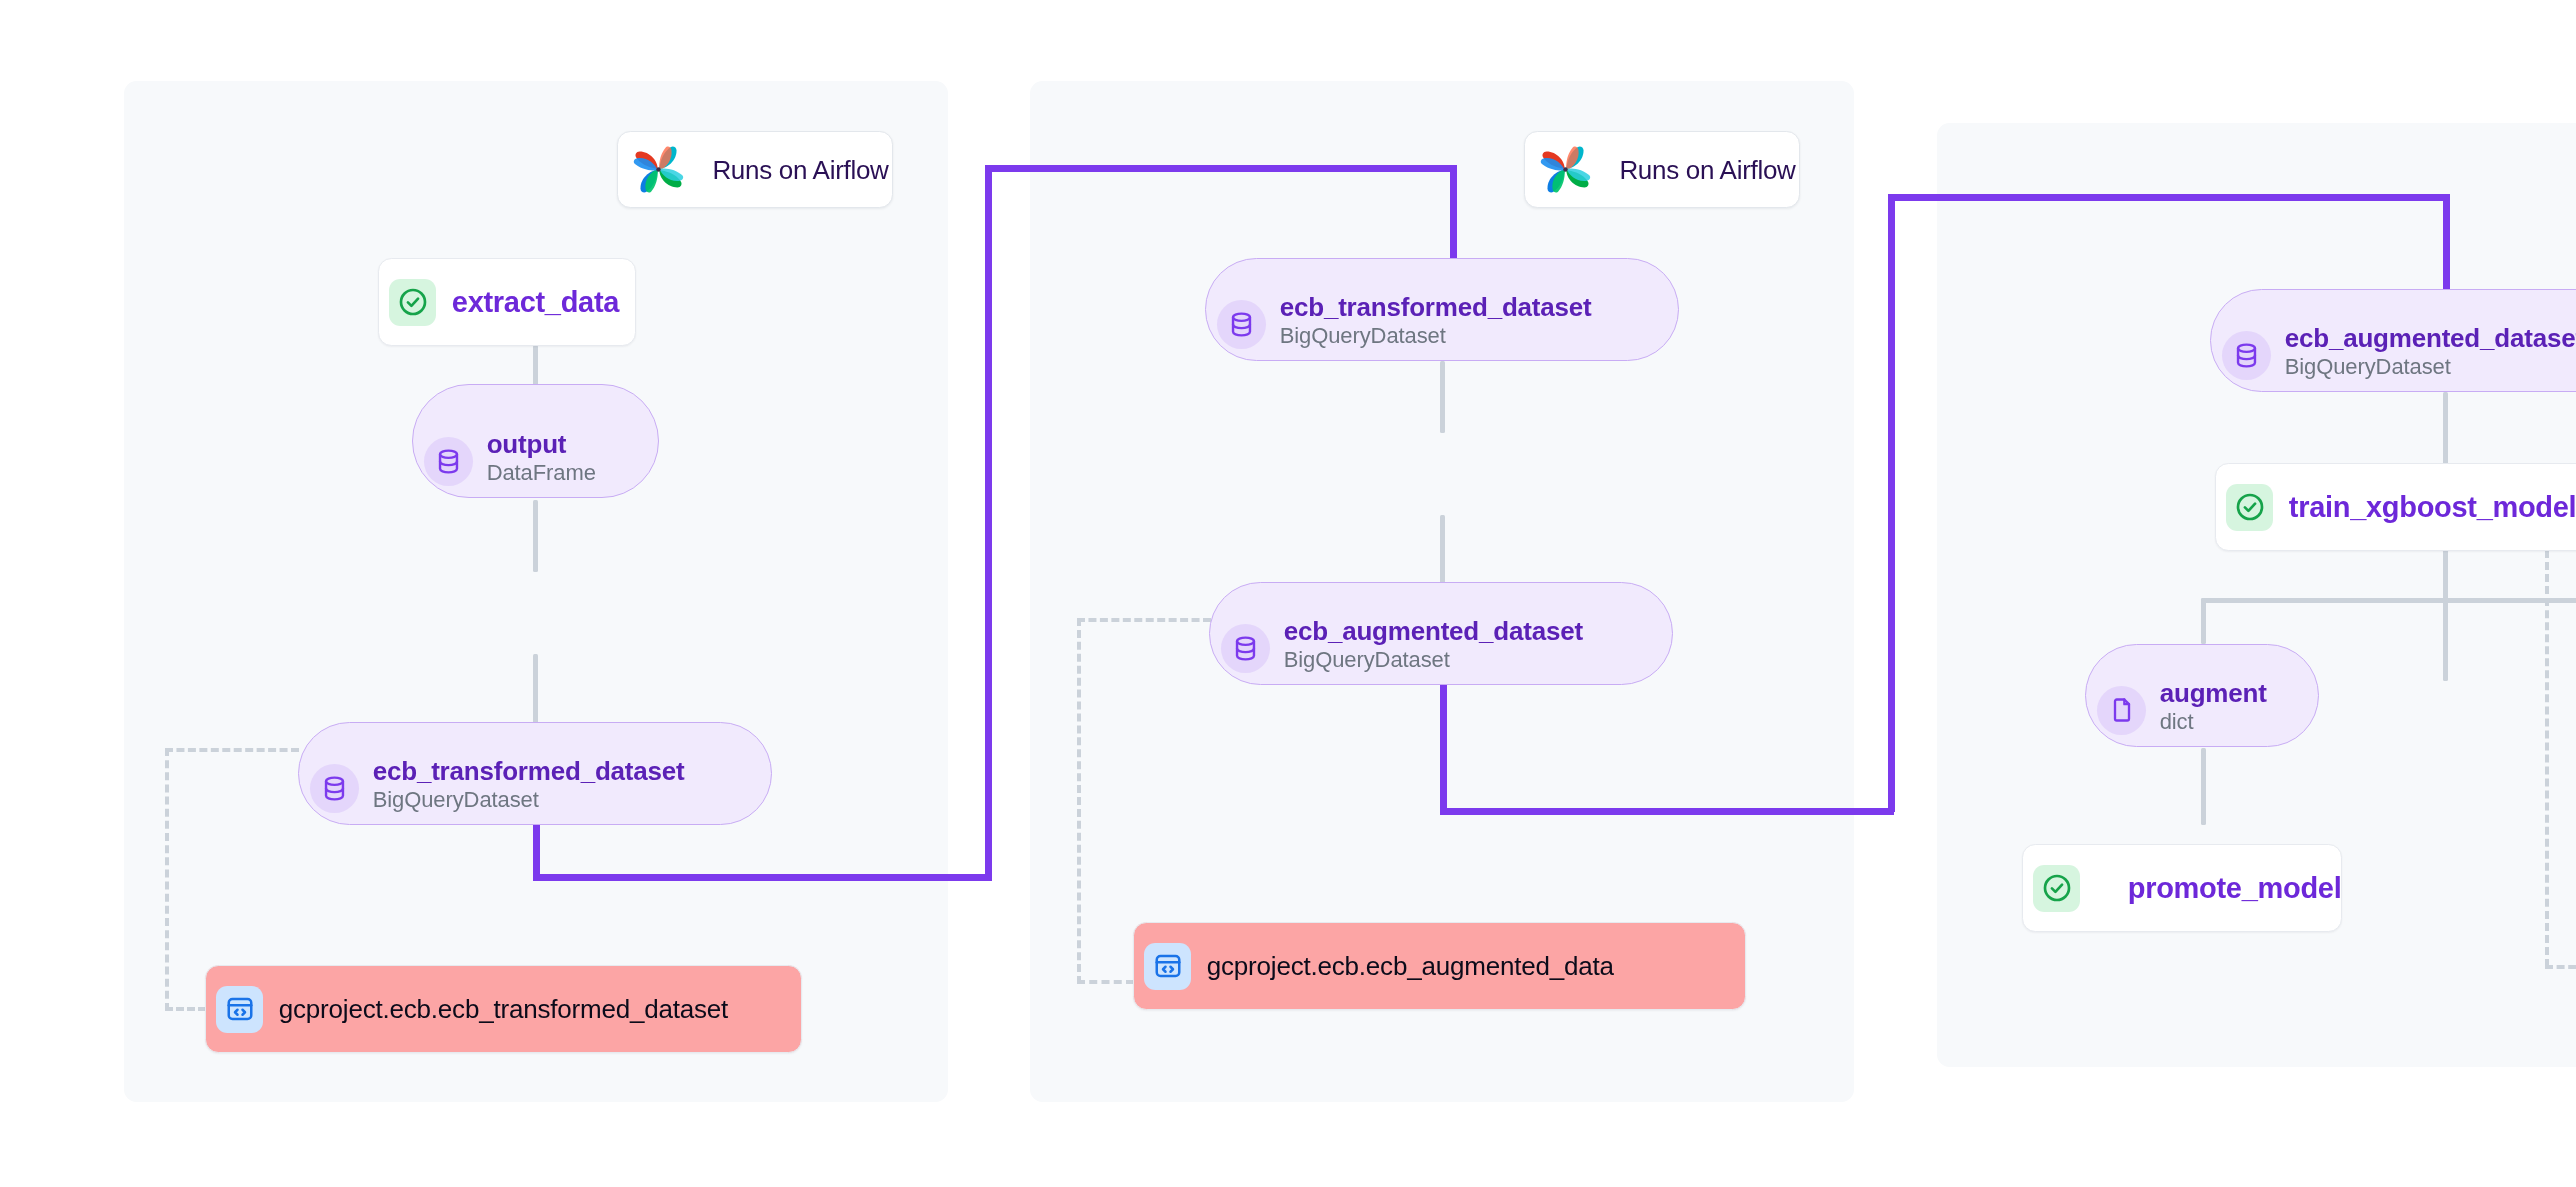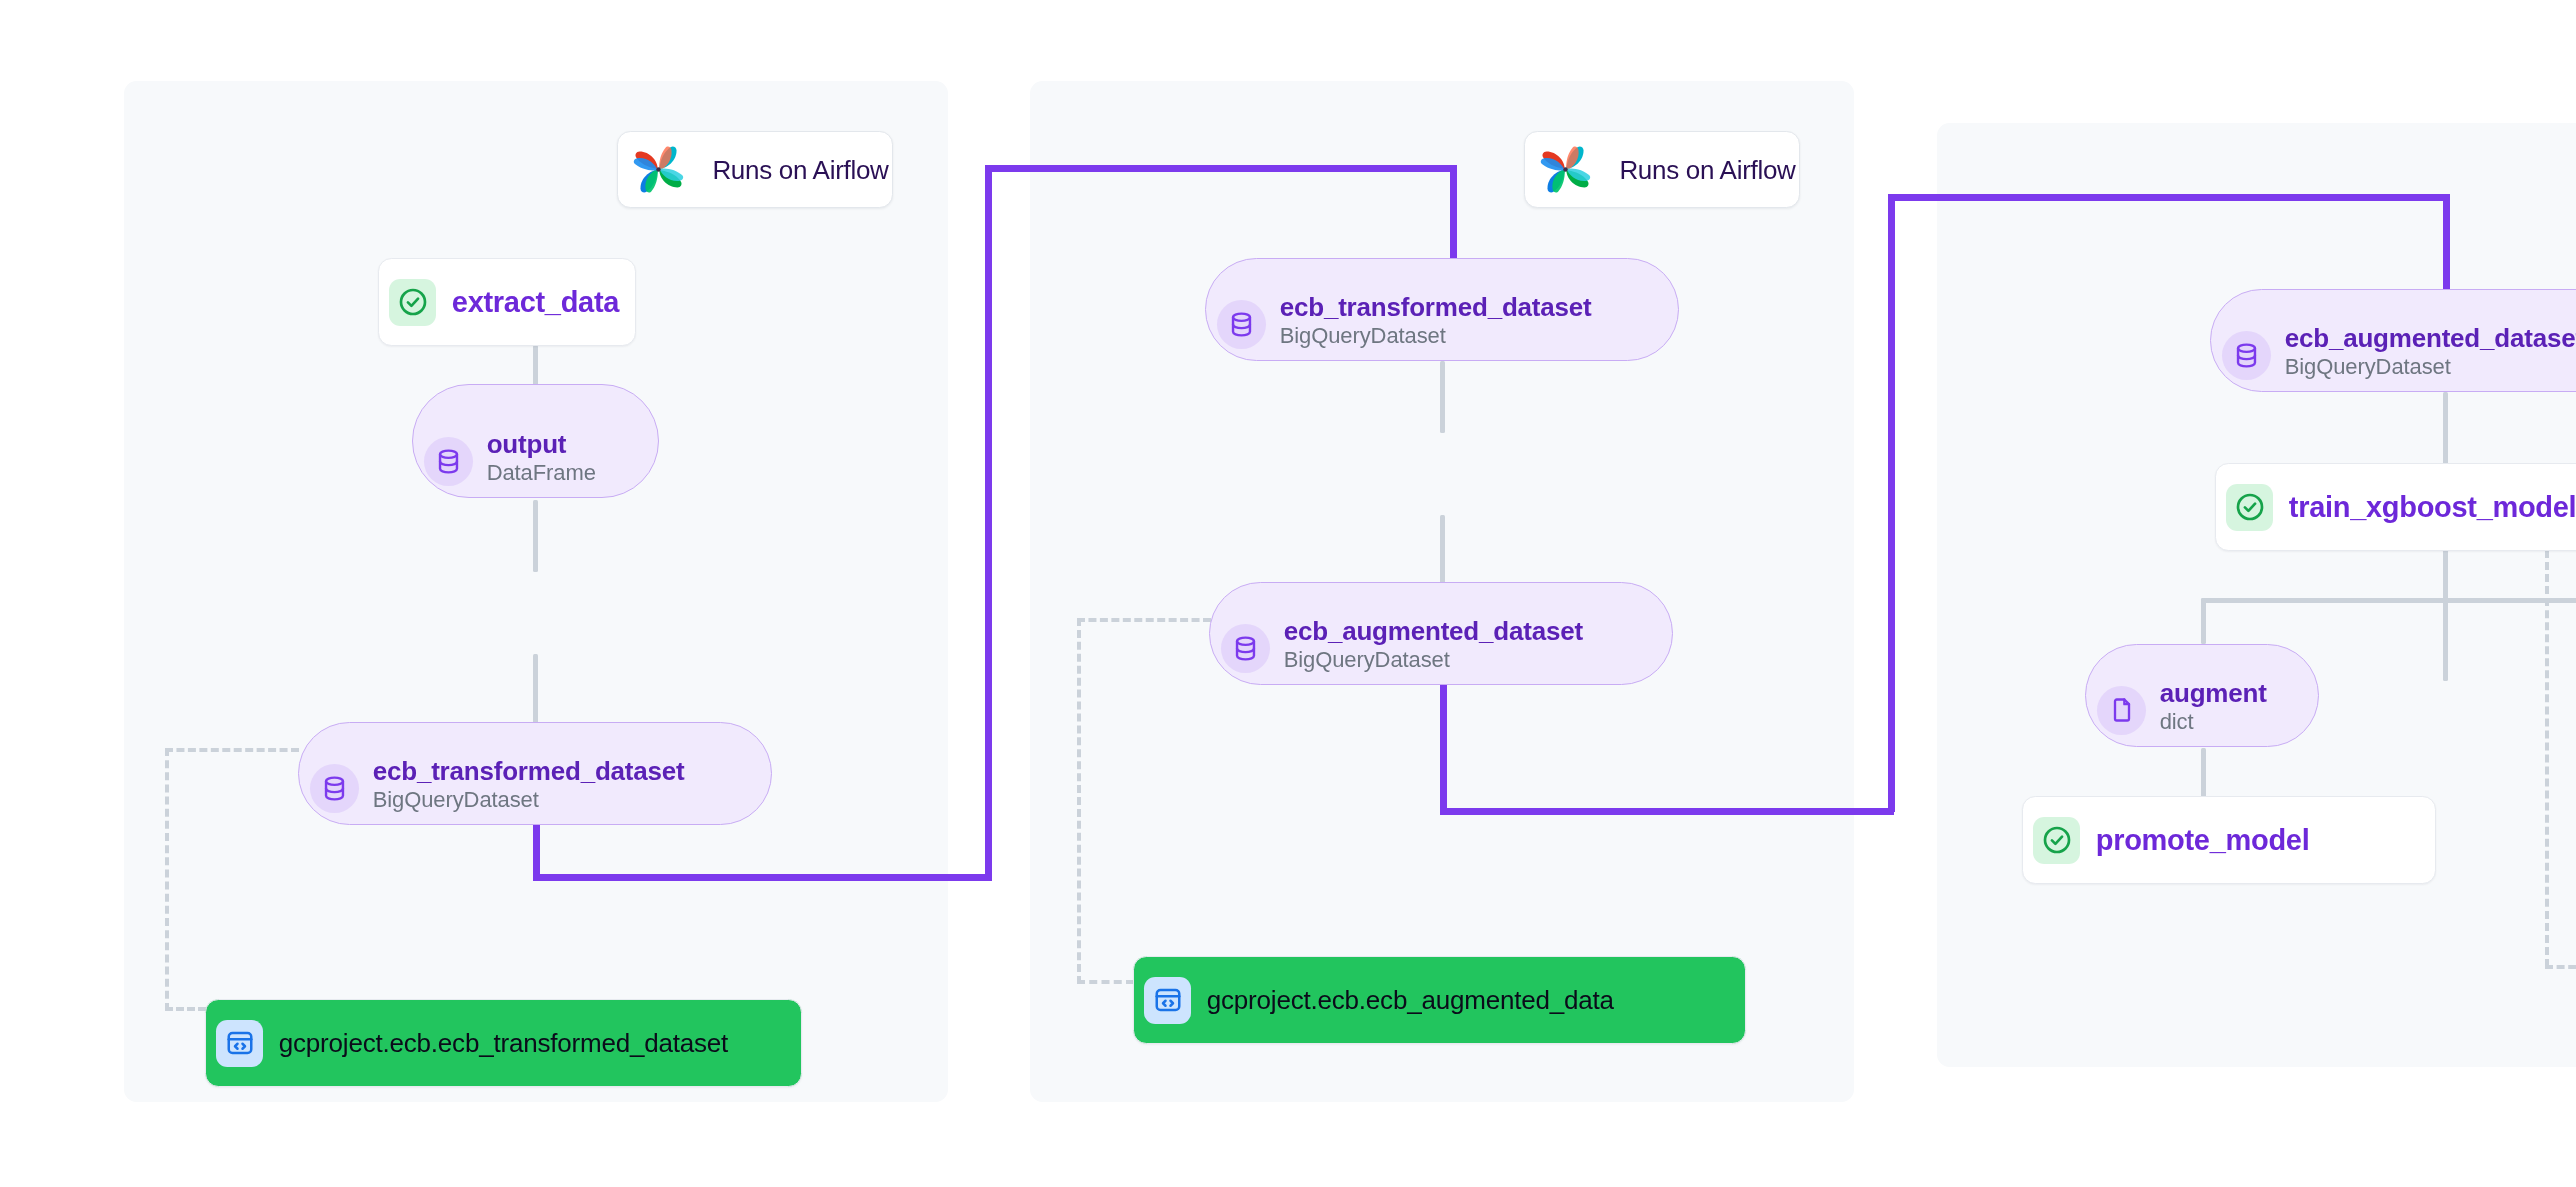--- a/index.html
+++ b/index.html
@@ -54,23 +54,23 @@
     width:49px;height:49px;border-radius:50%;background:#E4D6FB;
     display:flex;align-items:center;justify-content:center;flex:0 0 auto;
   }
   .ds .dtext{margin-left:13.4px;display:flex;flex-direction:column;justify-content:center;}
   .ds .dname{font-size:26px;font-weight:700;color:#5B21B6;letter-spacing:-0.2px;white-space:nowrap;line-height:1.05;}
   .ds .dtype{font-size:22px;font-weight:400;color:#6E7681;letter-spacing:-0.1px;white-space:nowrap;line-height:1.15;margin-top:2.1px;}
 
   
   .uri{
     position:absolute;display:flex;align-items:center;
-    background:#22c55e;border:1px solid #E7EAEF;border-radius:13.4px;
+    background:#fca5a5;border:1px solid #E7EAEF;border-radius:13.4px;
     box-shadow:0 1px 2.1px rgba(16,24,40,.05);
-    padding:10.3px 23px 10.3px 10.3px;box-sizing:border-box;margin-top:34px;
+    padding:10.3px 23px 10.3px 10.3px;box-sizing:border-box;
   }
   .uri .chip{
     width:47px;height:47px;border-radius:11.3px;background:#CDE4FE;
     display:flex;align-items:center;justify-content:center;flex:0 0 auto;
   }
   .uri .ulabel{
     margin-left:15.5px;font-size:26px;font-weight:400;color:#0B0B1A;
     letter-spacing:-0.2px;white-space:nowrap;line-height:1;
   }
 
@@ -293,21 +293,21 @@
         <path d="M14 3H7.5A1.5 1.5 0 0 0 6 4.5v15A1.5 1.5 0 0 0 7.5 21h9a1.5 1.5 0 0 0 1.5-1.5V7z"></path>
         <path d="M14 3v4h4"></path>
       </svg>
     </span>
     <span class="dtext">
       <span class="dname">augment</span>
       <span class="dtype">dict</span>
     </span>
   </div>
 
-  <div class="task" style="left:2022px;top:796px;width:414px;height:88px;">
+  <div class="task" style="left:2022px;top:844px;width:320px;height:88px;gap:32px;">
     <span class="chip">
       <svg width="32" height="32" viewBox="0 0 24 24" fill="none" stroke="#16A34A" stroke-width="2" stroke-linecap="round" stroke-linejoin="round">
         <circle cx="12" cy="12" r="9"></circle>
           <path d="M8.2 12.3l2.6 2.6 5-5.4"></path>
       </svg>
     </span>
     <span class="tlabel">promote_model</span>
   </div>
 
 </div>

